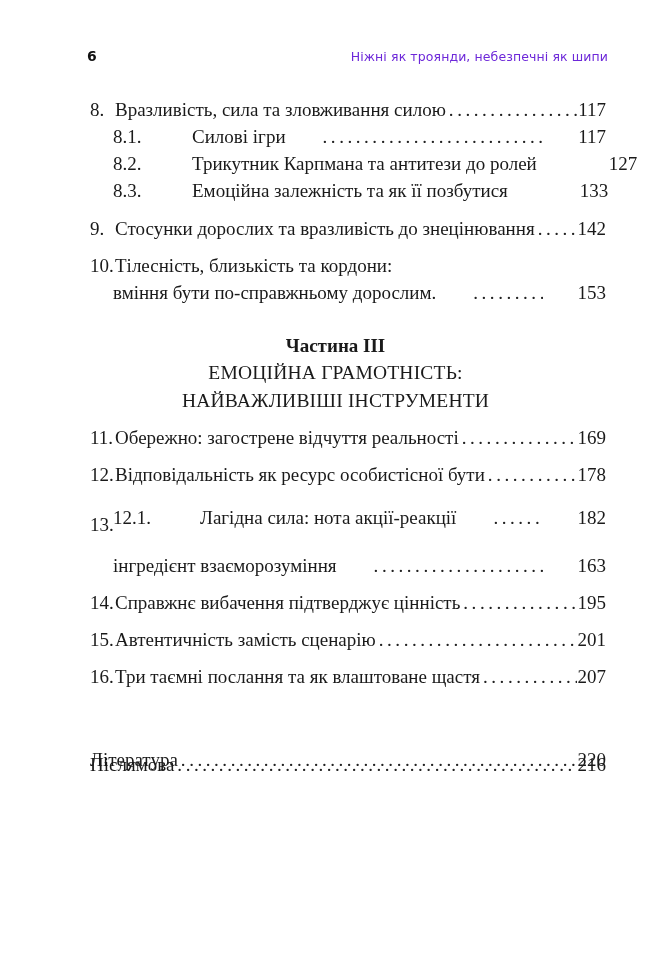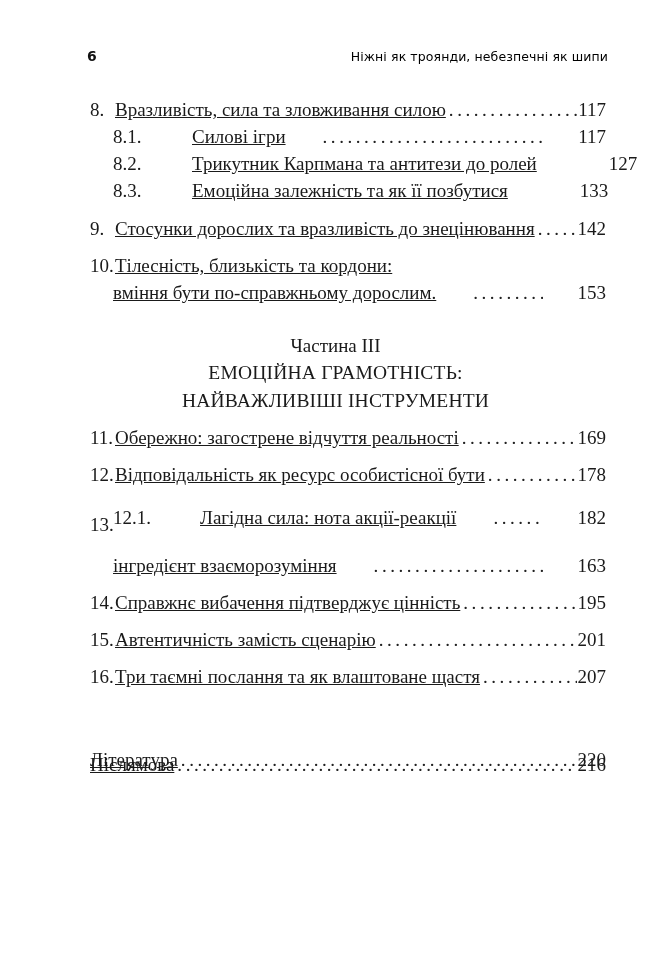--- a/index.html
+++ b/index.html
@@ -1,33 +1,33 @@
 <!DOCTYPE html>
 <html><head>
 <meta charset="utf-8">
 <style>
   html, body { margin:0; padding:0; background:#ffffff; }
   body { width:671px; height:953px; position:relative; overflow:hidden; color:#1a1a1a; }
   .header { position:absolute; top:48px; left:87px; right:63px; height:20px; font-family:"DejaVu Sans", sans-serif; }
   .page-num { position:absolute; left:0; top:0; font-size:14px; font-weight:bold; color:#111; }
-  .running-title { position:absolute; right:0; top:1px; font-size:12.5px; color:#000000; letter-spacing:0.1px; }
+  .running-title { position:absolute; right:0; top:1px; font-size:12.5px; color:#6d28d9; letter-spacing:0.1px; }
   .toc { position:absolute; left:0; top:0; width:671px; font-family:"Liberation Serif", "DejaVu Serif", serif; font-size:19px; color:#1a1a1a; }
   .row { position:absolute; left:90px; width:516px; height:26px; line-height:26px; display:flex; align-items:baseline; white-space:nowrap; }
   .row.sub { left:113px; width:493px;gap:34px; }
   .row .num { flex:0 0 auto; }
   .row .num.w1 { width:25px; }
   .row .num.w2 { width:25px; }
   .row .num.w3 { width:45px; }
   .row .num.w4 { width:53px;margin-top:16px; }
-  .row .title { flex:0 0 auto;text-decoration:underline; }
+  .row .title { flex:0 0 auto; }
   .row .dots { flex:1 1 auto; overflow:hidden; margin:0 1px 0 3px; letter-spacing:3.4px; color:#222; }
   .row .dots::before { content:". . . . . . . . . . . . . . . . . . . . . . . . . . . . . . . . . . . . . . . . . . . . . . . . . . . . . . . . . . . . . . . . . . . . . . . . . . . . . . . . . . . . . . . . . . . . . . . . . . . . . . . . . . . . . . . . . . . . . . . . . . . . . . . . . . . . . . . . . . . . . . . . . . . . . . . . . . . . . . . ."; letter-spacing:0; word-spacing:-1.2px; }
   .row .page { flex:0 0 auto; text-align:center; }
   .part { position:absolute; left:0; width:671px; text-align:center; }
-  .part-label { font-weight:normal; font-size:19px; }
+  .part-label { font-weight:bold; font-size:19px; }
   .part-title { font-size:19.5px; letter-spacing:0.2px; }
 </style>
 </head>
 <body>
 
 <div class="header">
   <span class="page-num">6</span>
   <span class="running-title">Ніжні як троянди, небезпечні як шипи</span>
 </div>
 

